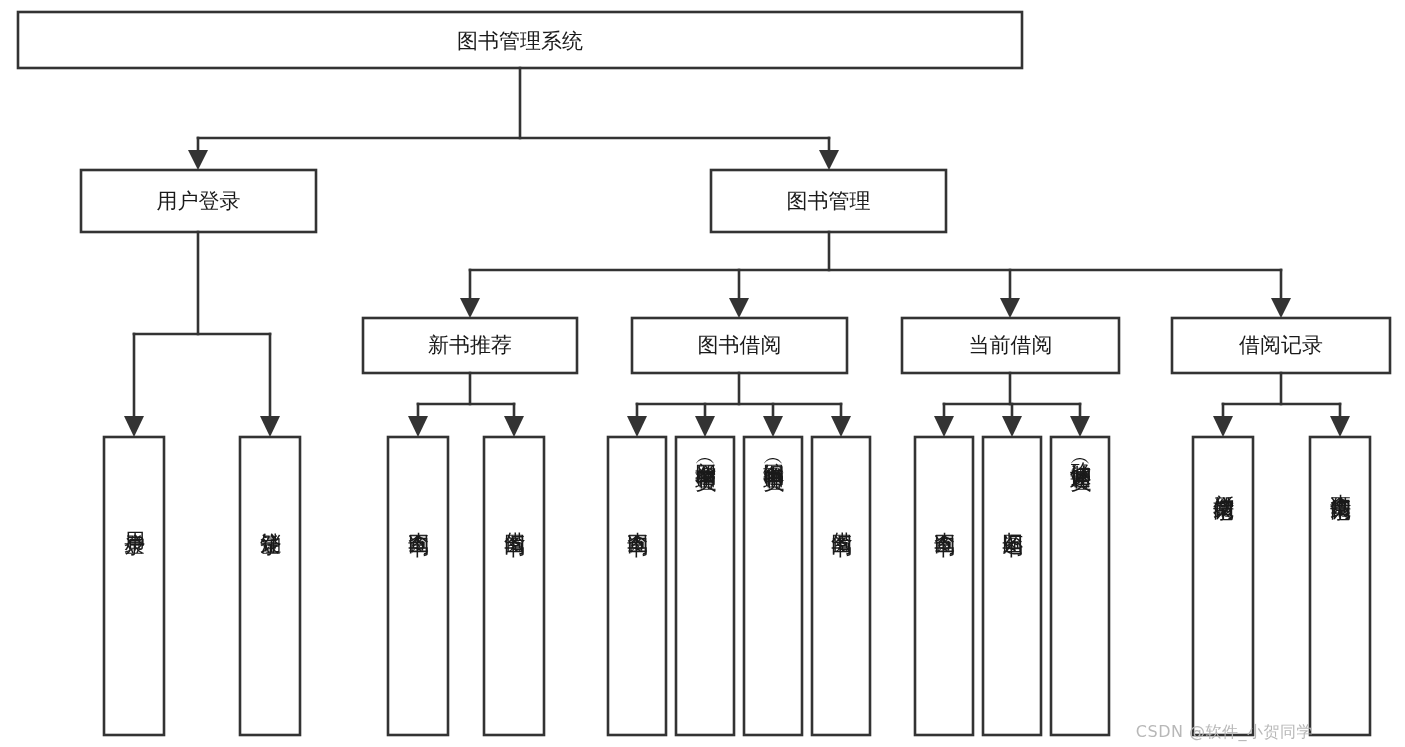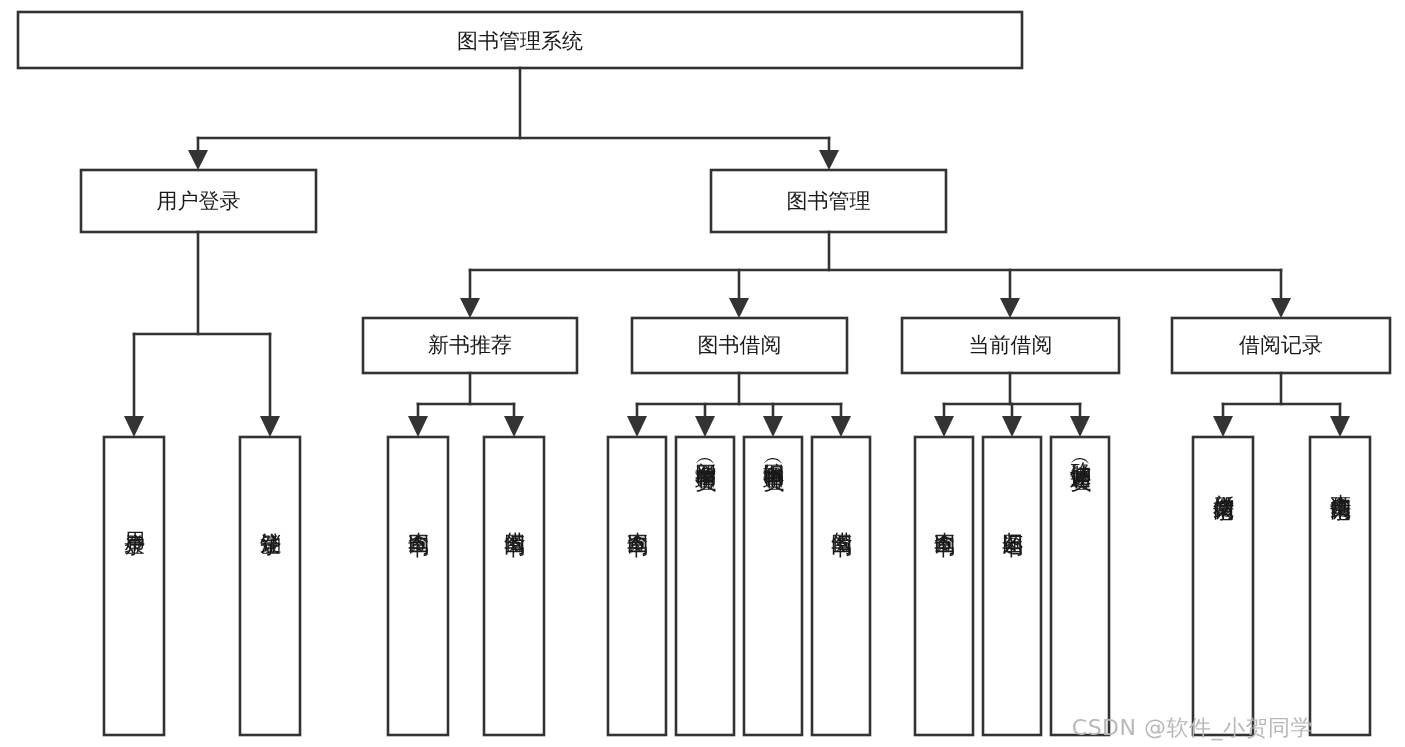--- a/index.html
+++ b/index.html
@@ -65,21 +65,21 @@
     line-height: 1.12;
     color: #1a1a1a;
     letter-spacing: 1.5px;
     white-space: nowrap;
   }
   .watermark {
     position: absolute;
     right: 8px;
     bottom: 4px;
     font-family: "DejaVu Sans", "Liberation Sans", sans-serif;
-    font-size: 22px;
+    font-size: 16px;
     color: #b8b8b8;
     letter-spacing: 0.5px;
     white-space: nowrap;
   }
 </style>
 </head>
 <body>
 
 <div id="diagram-root">
 

